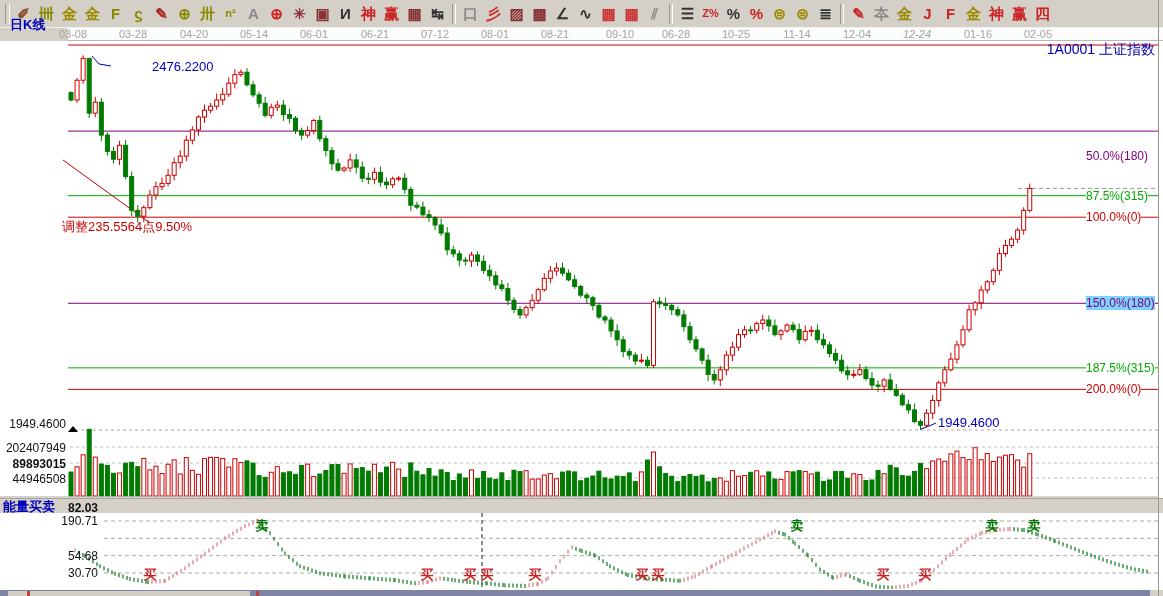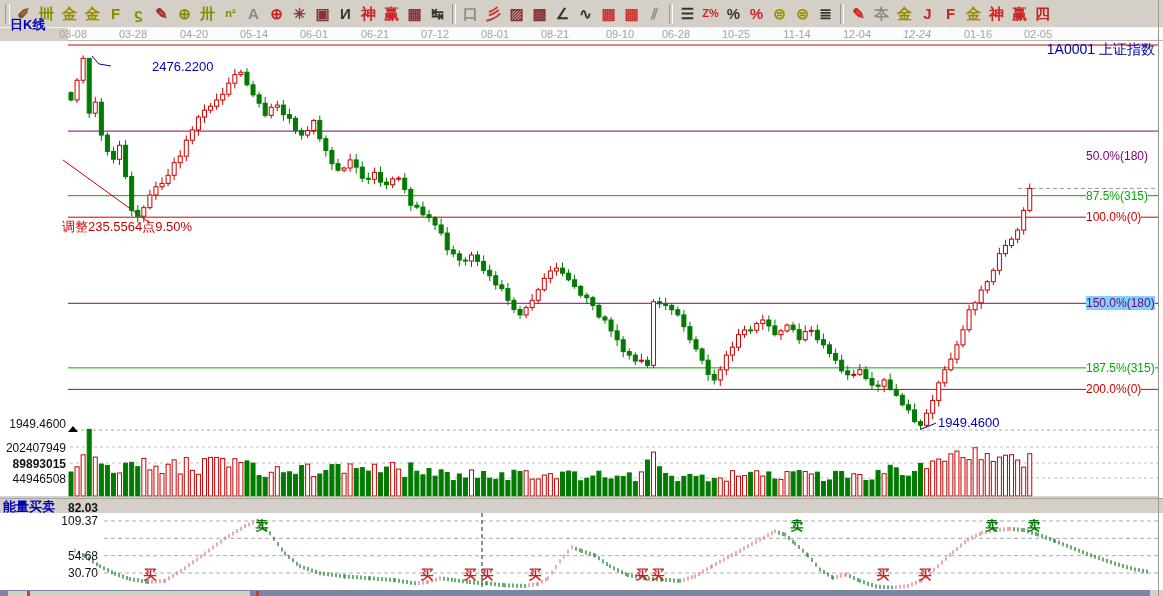--- a/index.html
+++ b/index.html
@@ -933,21 +933,21 @@
 
 <div class="fiblabel" style="top: 125px; color: rgb(128, 0, 128); background: rgb(255, 255, 255); margin-top: 24px;">50.0%(180)</div>
 <div class="fiblabel" style="top: 188.674px; color: rgb(0, 170, 0); background: rgb(255, 255, 255);">87.5%(315)</div>
 <div class="fiblabel" style="top: 210.194px; color: rgb(204, 0, 0); background: rgb(255, 255, 255);">100.0%(0)</div>
 <div class="fiblabel" style="top: 296.284px; color: rgb(128, 0, 128); background: #7dd3fc;">150.0%(180)</div>
 <div class="fiblabel" style="top: 360.861px; color: rgb(0, 170, 0); background: rgb(255, 255, 255);">187.5%(315)</div>
 <div class="fiblabel" style="top: 382.381px; color: rgb(204, 0, 0); background: rgb(255, 255, 255);">200.0%(0)</div>
 <div class="volaxis" style="top: 441px;">202407949</div>
 <div class="volaxis" style="top: 457px; font-weight: bold;">89893015</div>
 <div class="volaxis" style="top: 472px;">44946508</div>
-<div class="oscaxis" style="top: 513.993px;">109.37</div>
+<div class="oscaxis" style="top: 513.993px;">190.71</div>
 <div class="oscaxis" style="top: 501px; font-weight: bold;">82.03</div>
 <div class="oscaxis" style="top: 548.666px;">54.68</div>
 <div class="oscaxis" style="top: 566px;">30.70</div>
 <div class="marker" style="left: 150px; top: 566px; color: rgb(204, 34, 34);">买</div>
 <div class="marker" style="left: 427px; top: 566px; color: rgb(204, 34, 34);">买</div>
 <div class="marker" style="left: 470px; top: 566px; color: rgb(204, 34, 34);">买</div>
 <div class="marker" style="left: 487px; top: 566px; color: rgb(204, 34, 34);">买</div>
 <div class="marker" style="left: 535px; top: 566px; color: rgb(204, 34, 34);">买</div>
 <div class="marker" style="left: 642px; top: 566px; color: rgb(204, 34, 34);">买</div>
 <div class="marker" style="left: 658px; top: 566px; color: rgb(204, 34, 34);">买</div>

